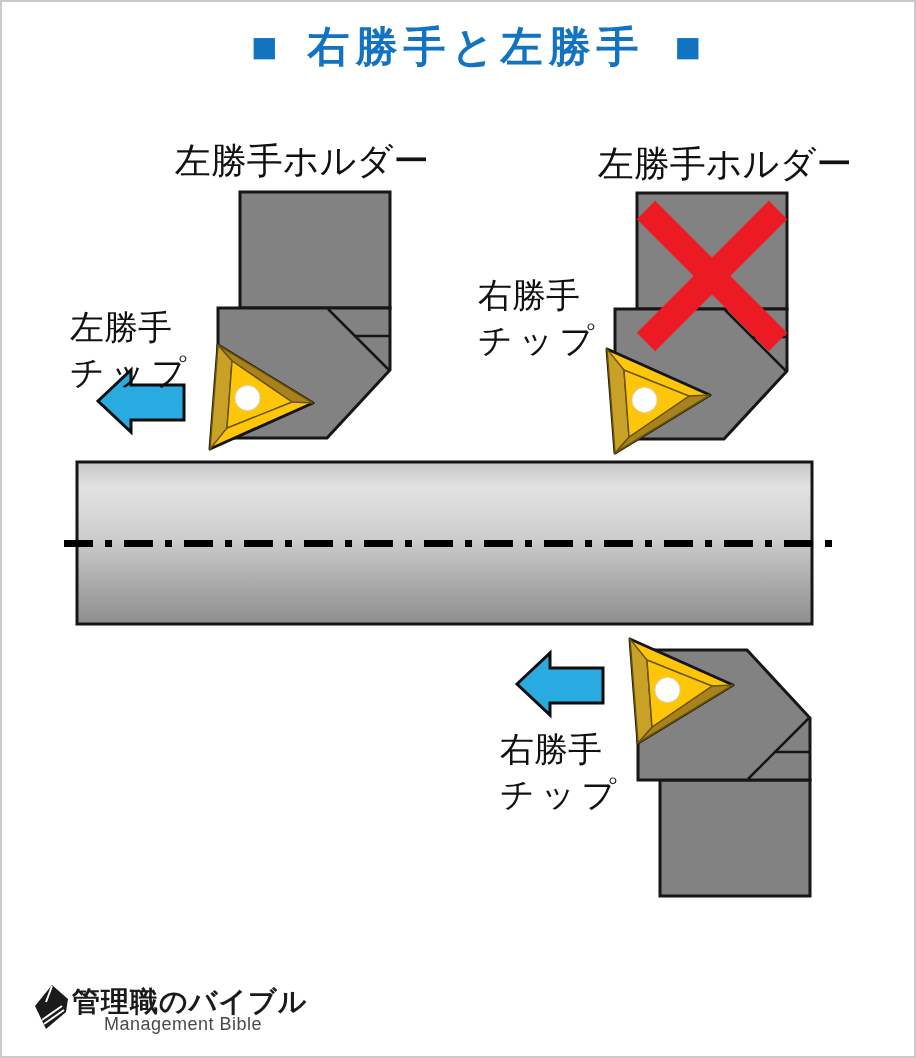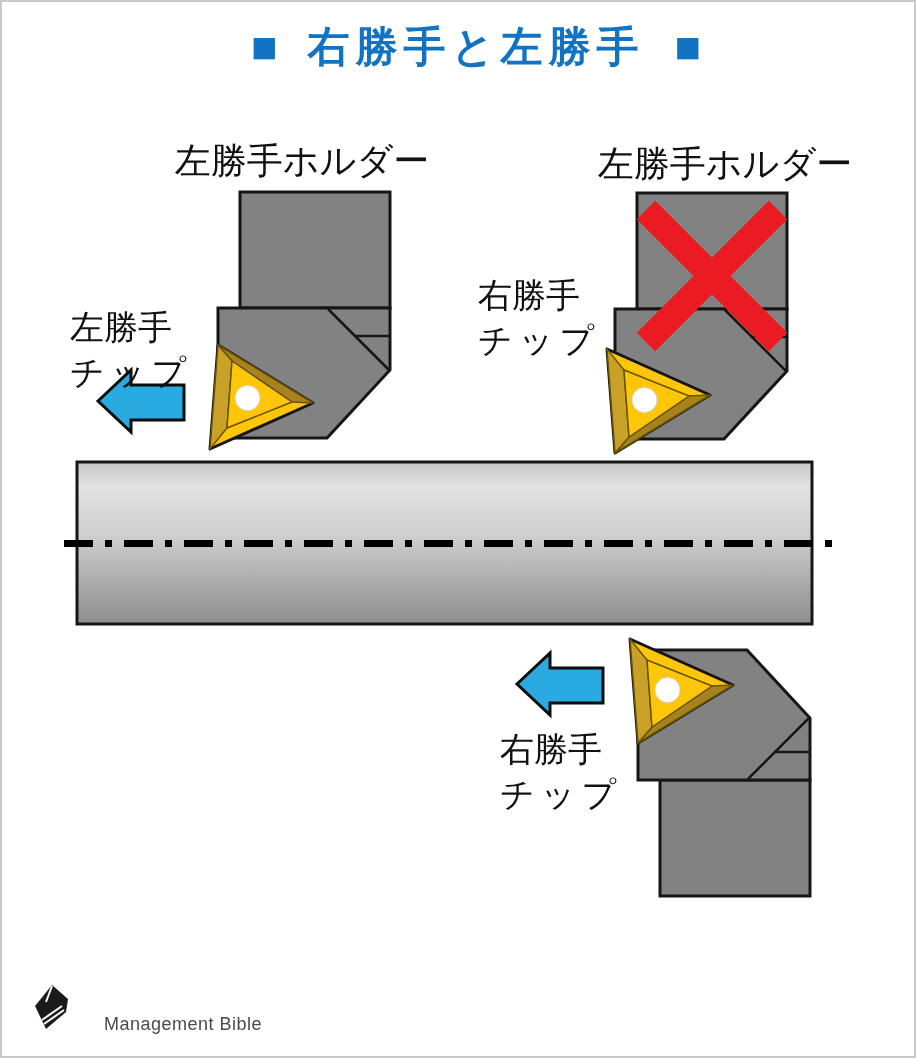--- a/index.html
+++ b/index.html
@@ -154,15 +154,16 @@
     <span class="line l1">右勝手</span>
     <span class="line l2">チップ</span>
   </div>
 
 
   <svg class="logo-book" width="40" height="52" viewBox="0 0 40 52">
     <path d="M20,5 L36,19 L34,32 L14,49 L3,26 Z" style="fill:var(--logo-black)"></path>
     <path d="M10,40 L30,26 M12,44 L32,30" style="fill:none;stroke:#ffffff;stroke-width:2"></path>
     <path d="M20,6 L14,22" style="fill:none;stroke:#ffffff;stroke-width:2"></path>
   </svg>
+  <div class="logo-jp">管理職のバイブル</div>
   <div class="logo-en">Management Bible</div>
 
 </div>
 
 </body></html>

